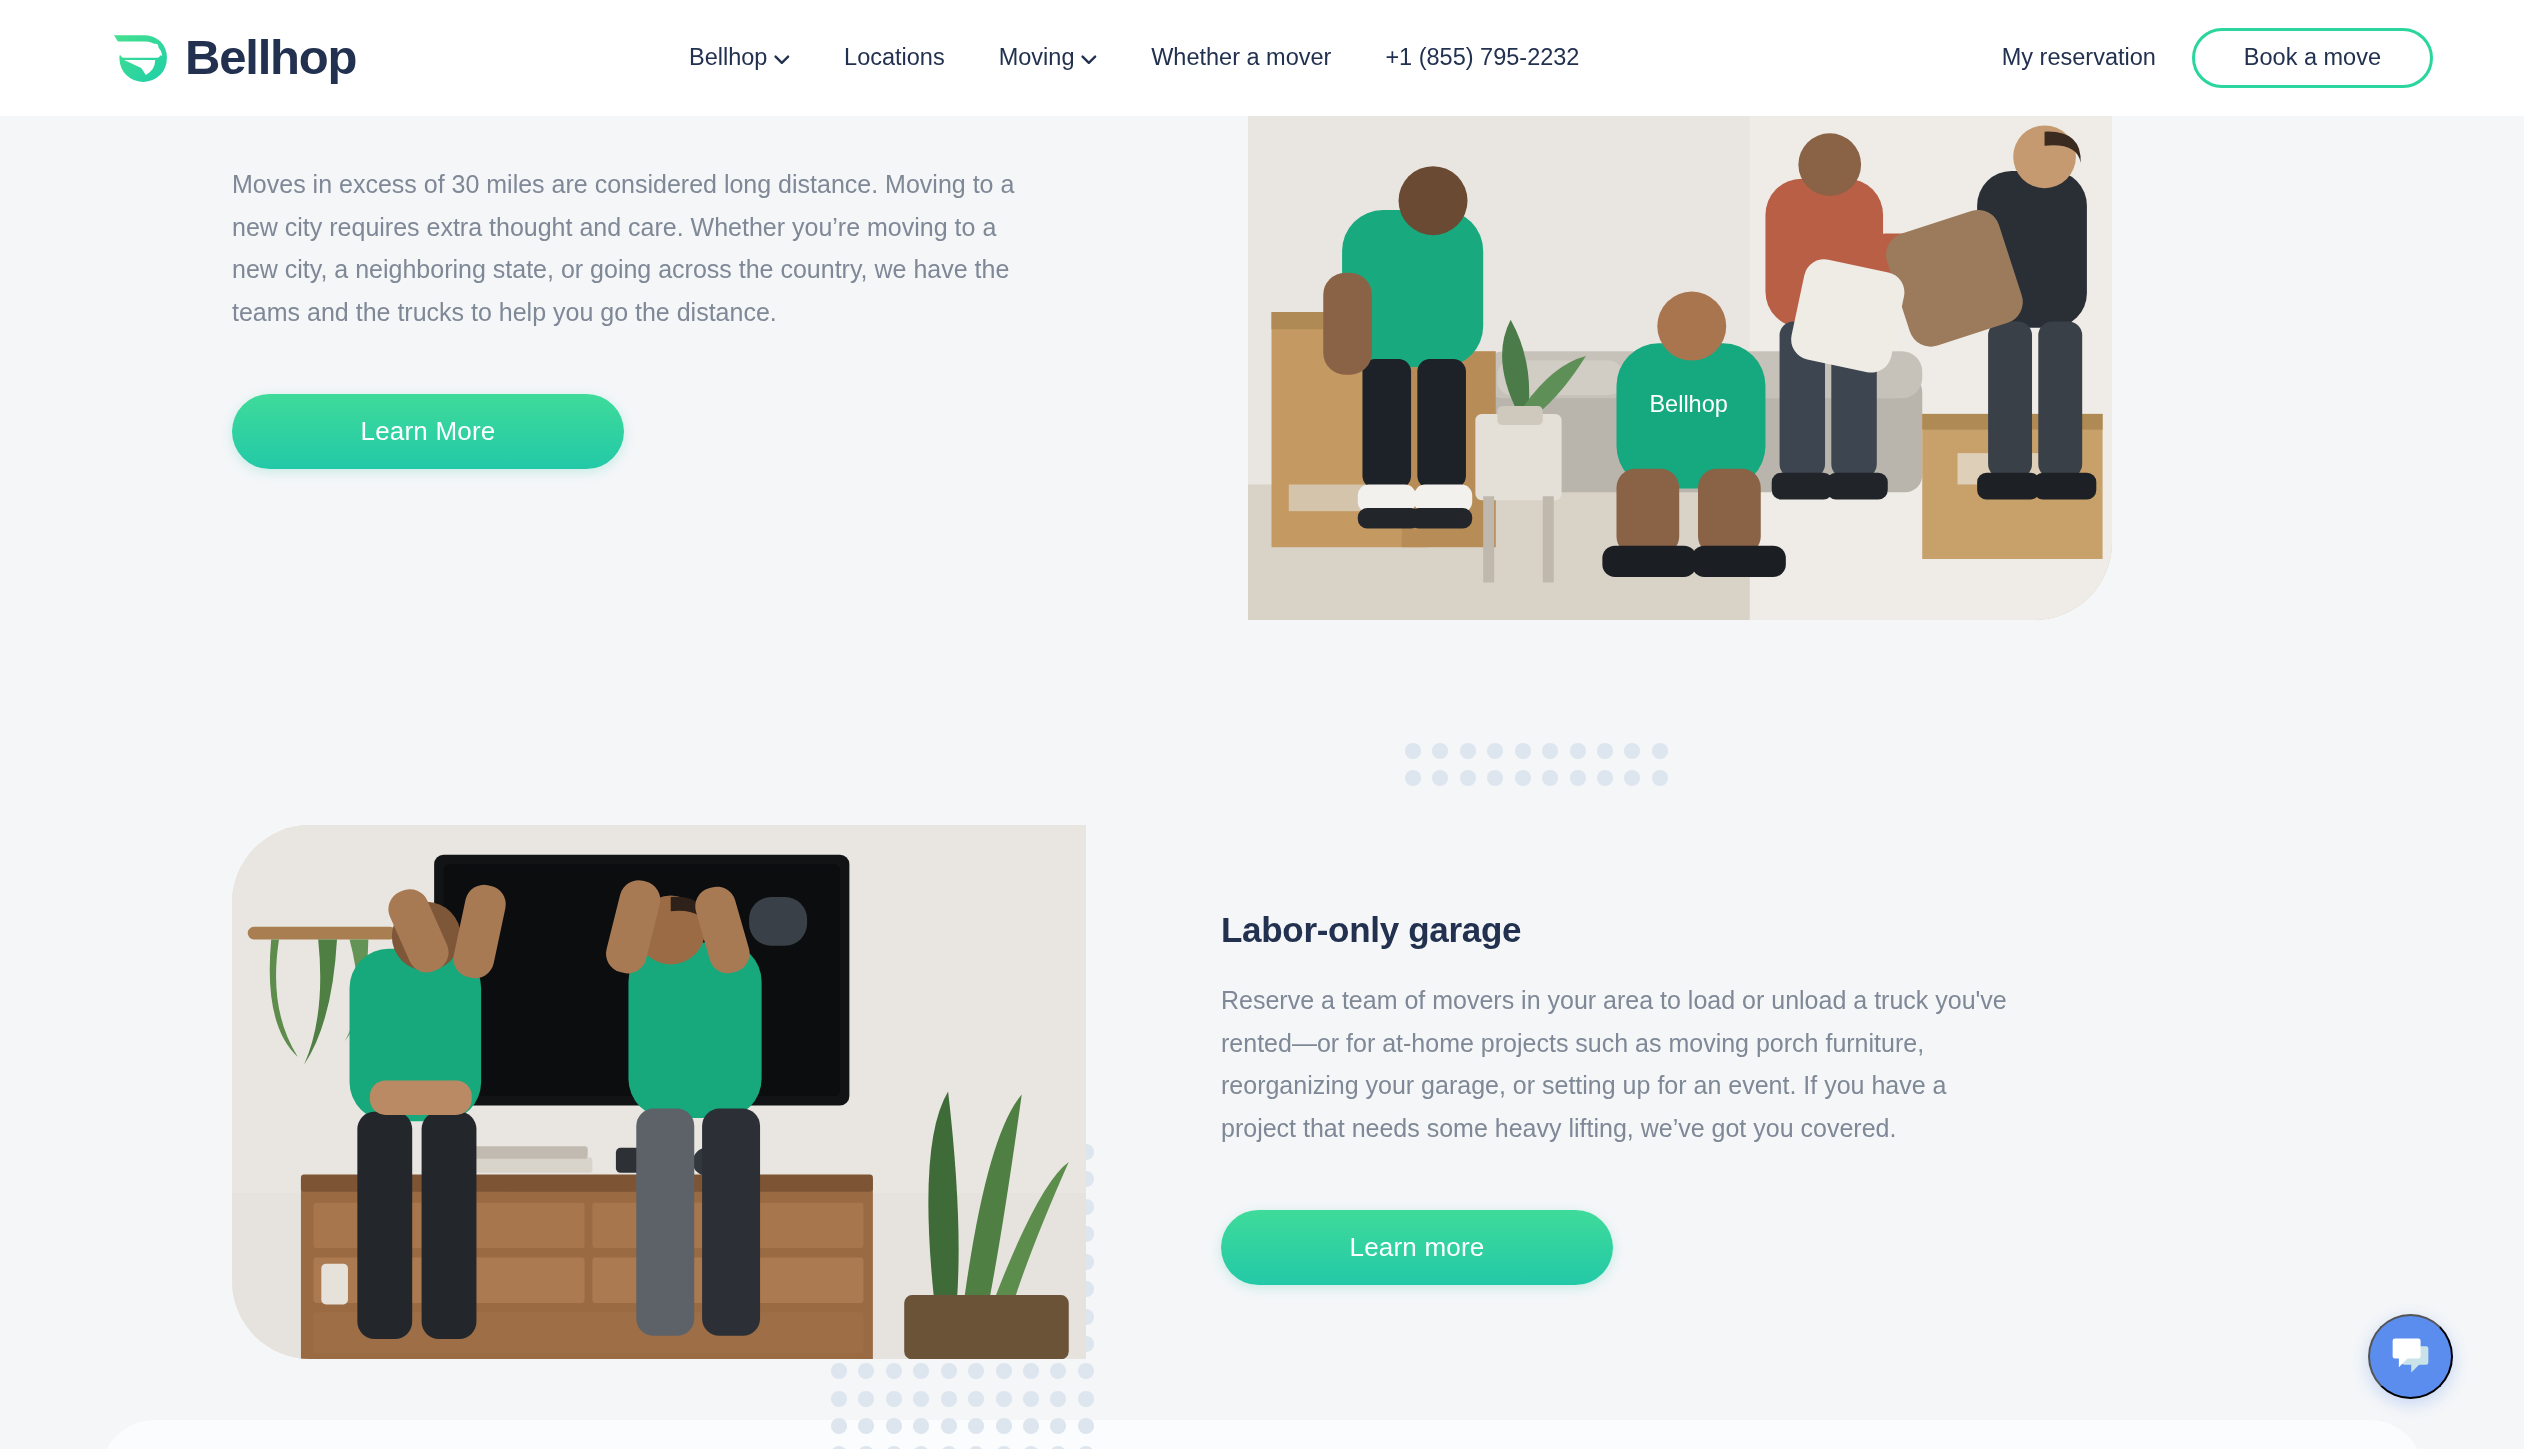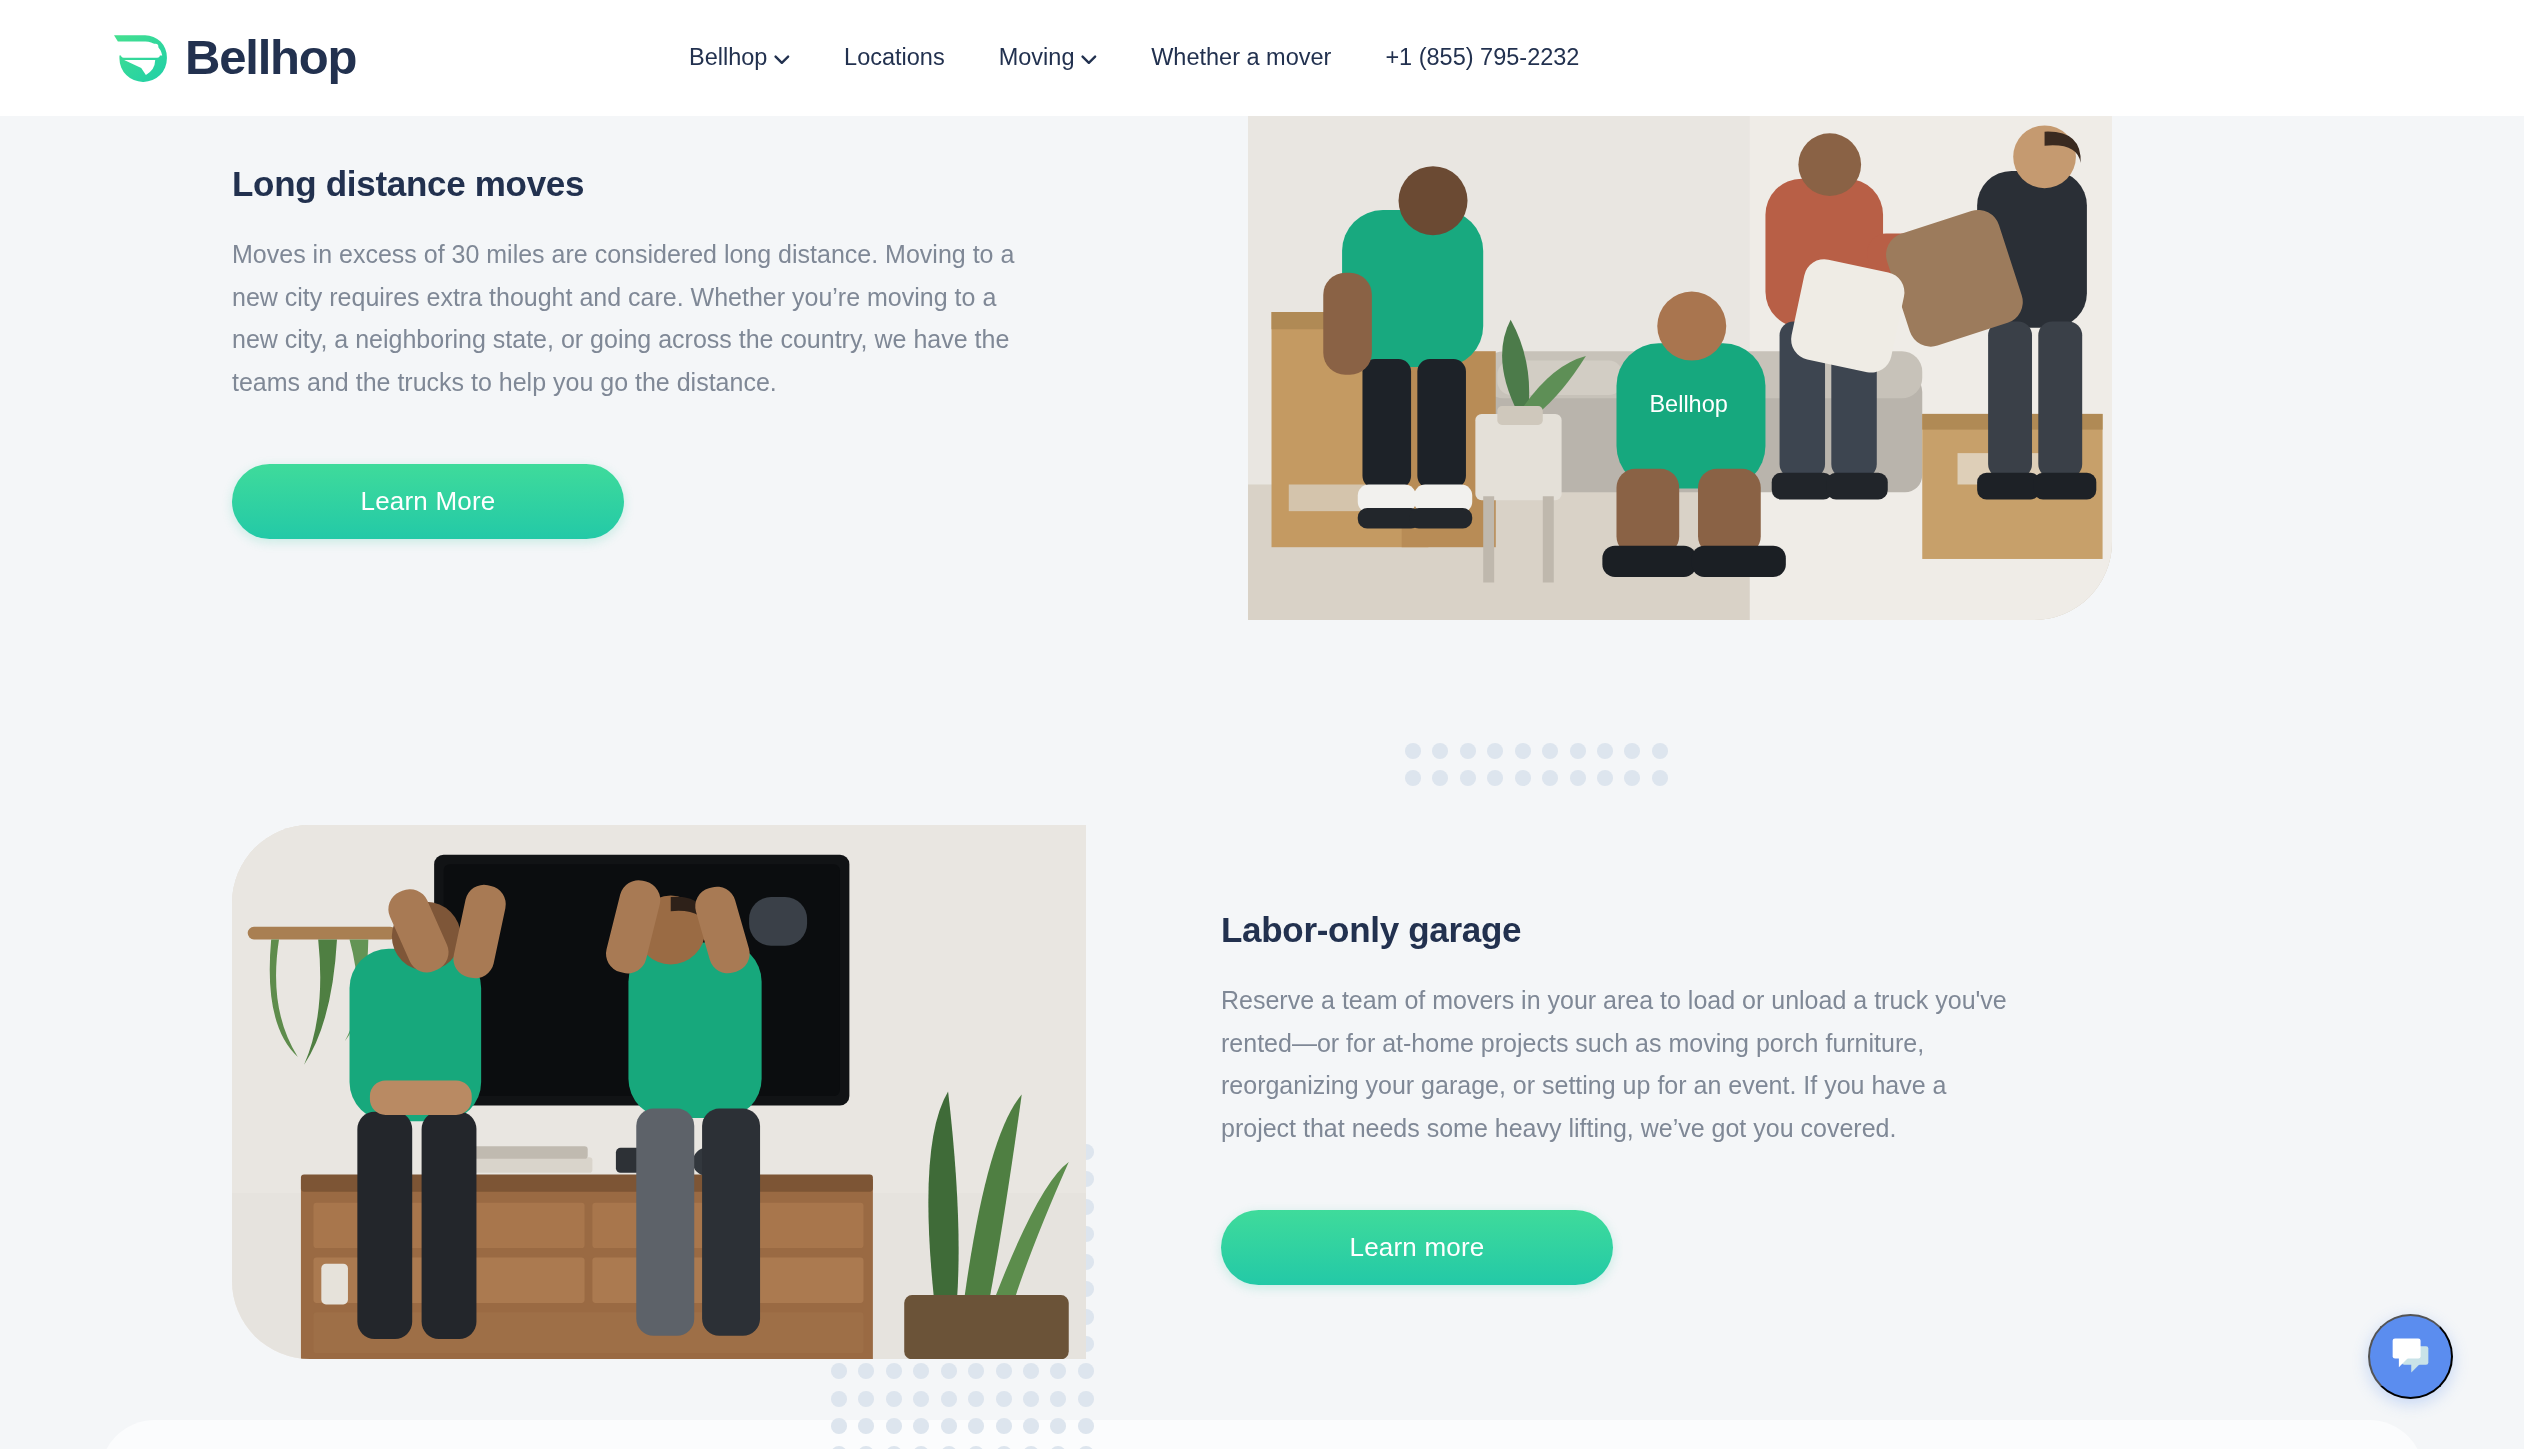--- a/index.html
+++ b/index.html
@@ -300,27 +300,30 @@
     <div class="nav-item">
       <span>Whether a mover</span>
     </div>
 
     <div class="nav-item">
       <span>+1 (855) 795-2232</span>
     </div>
 
   </nav>
 
+  <div class="header-right">
+    <a class="reservation-link">My reservation</a>
+    <button class="book-btn">Book a move</button>
+  </div>
 
 </header>
 
 <section class="section-one">
 
   <div class="s1-text">
-    <h2 class="section-title">Long distance moves</h2>
     <p class="section-body">Moves in excess of 30 miles are considered long distance. Moving to a new city requires extra thought and care. Whether you’re moving to a new city, a neighboring state, or going across the country, we have the teams and the trucks to help you go the distance.</p>
     <button class="cta-btn">Learn More</button>
   </div>
 
   <div class="dotgrid s1-dots">
       <span class="dot" style="left: 0px; top: 0px; width: 15.7px; height: 15.7px; background: rgb(221, 229, 238);"></span>
       <span class="dot" style="left: 27.4px; top: 0px; width: 15.7px; height: 15.7px; background: rgb(221, 229, 238);"></span>
       <span class="dot" style="left: 55px; top: 0px; width: 15.7px; height: 15.7px; background: rgb(221, 229, 238);"></span>
       <span class="dot" style="left: 82px; top: 0px; width: 15.7px; height: 15.7px; background: rgb(221, 229, 238);"></span>
       <span class="dot" style="left: 110px; top: 0px; width: 15.7px; height: 15.7px; background: rgb(221, 229, 238);"></span>

